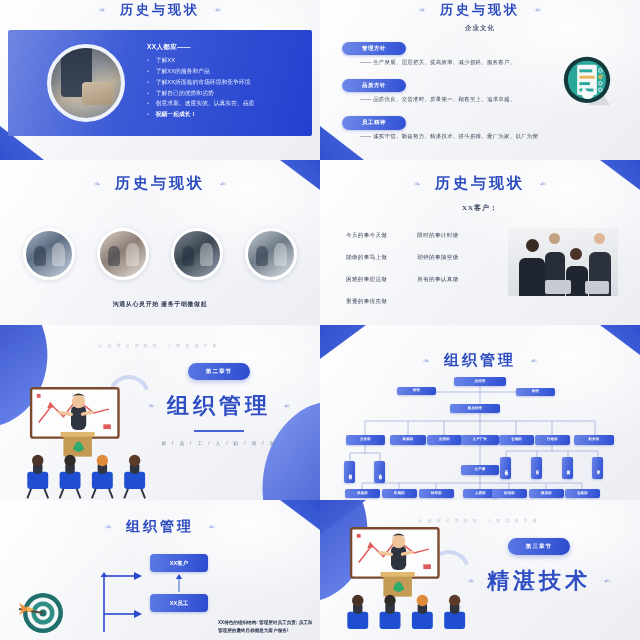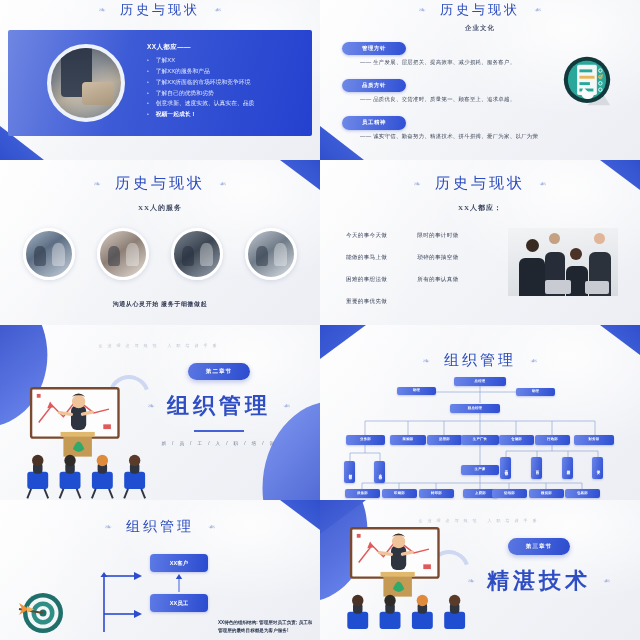--- a/index.html
+++ b/index.html
@@ -64,21 +64,21 @@
     opacity:.9;
   }
 
   
   .title-row {
     display:flex; align-items:center; justify-content:center;
     gap:14px; width:100%;
   }
   .slide-title {
     font-family: "Liberation Serif", "DejaVu Serif", serif;
-    font-weight:400; color:#2b4bbf; letter-spacing:3px;
+    font-weight:700; color:#2b4bbf; letter-spacing:3px;
   }
   .wheat { color:#9fb0e0; font-size:9px; opacity:.85; }
   .wheat.flip { transform: scaleX(-1); }
 
   
   .s1 { padding:0; }
   .s1 .title-row { position:absolute; top:1px; left:0; }
   .s1 .slide-title { font-size:13px; }
   .s1-panel {
     position:absolute; left:8px; right:8px; top:30px; bottom:24px;
@@ -351,38 +351,37 @@
     </svg>
   </div>
 
   <div class="slide s3">
     <div class="corner-tr"></div>
     <div class="title-row">
       <span class="wheat">❧</span>
       <span class="slide-title">历史与现状</span>
       <span class="wheat flip">❧</span>
     </div>
-    <div class="s3-sub">XX人的服务</div>
     <div class="s3-photos">
       <div class="s3-circ pA"></div>
       <div class="s3-circ pB"></div>
       <div class="s3-circ pC"></div>
       <div class="s3-circ pD"></div>
     </div>
     <div class="s3-foot">沟通从心灵开始 服务于细微做起</div>
   </div>
 
   <div class="slide s4">
     <div class="corner-tr"></div>
     <div class="title-row">
       <span class="wheat">❧</span>
       <span class="slide-title">历史与现状</span>
       <span class="wheat flip">❧</span>
     </div>
-    <div class="s4-sub">XX人都应：</div>
+    <div class="s4-sub">XX客户：</div>
     <div class="s4-cols">
       <div class="s4-col">
         <div>今天的事今天做</div>
         <div>能做的事马上做</div>
         <div>困难的事想法做</div>
         <div>重要的事优先做</div>
       </div>
       <div class="s4-col">
         <div>限时的事计时做</div>
         <div>琐碎的事抽空做</div>

